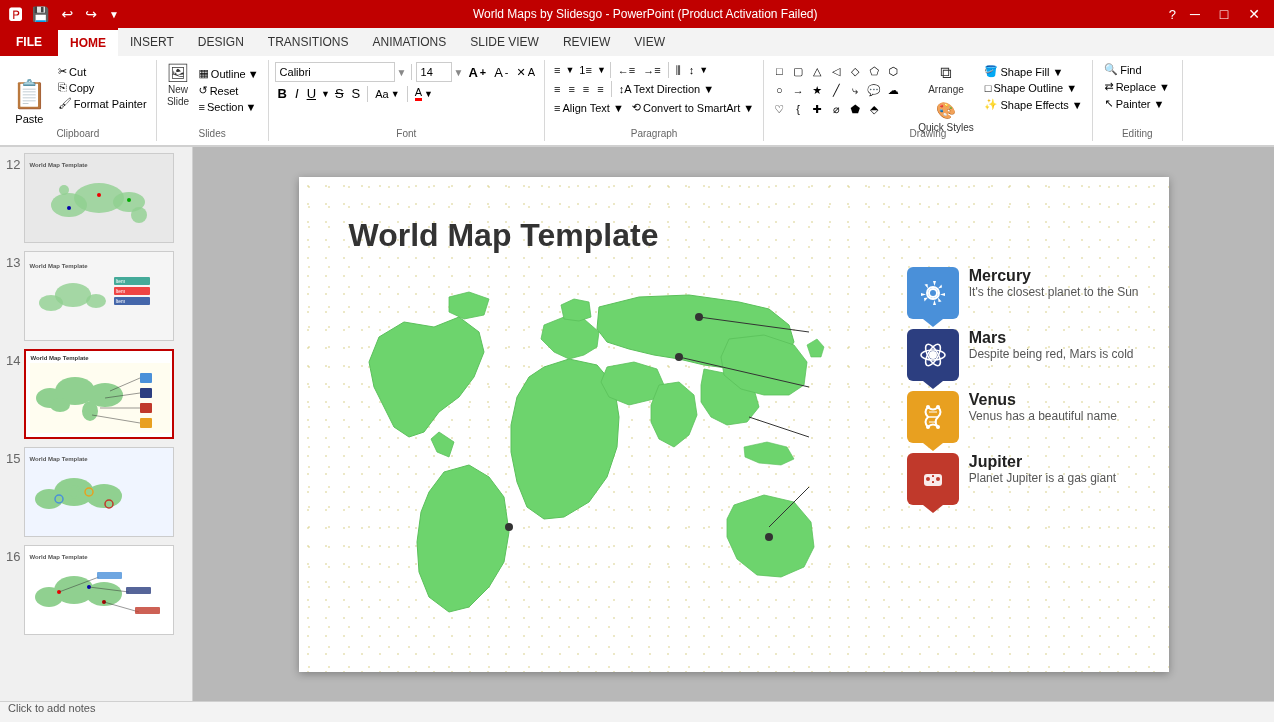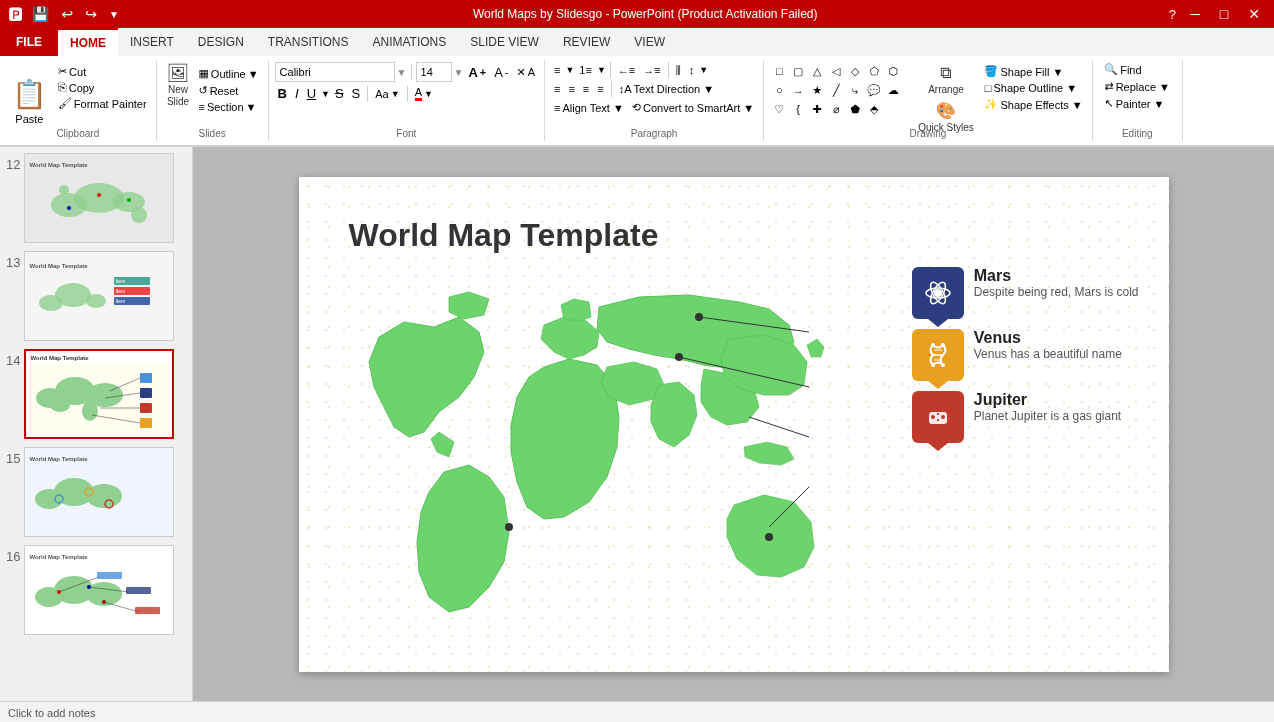--- a/index.html
+++ b/index.html
@@ -316,21 +316,20 @@
     .card-text { display: flex; flex-direction: column; justify-content: center; }
     .card-name { font-size: 16px; font-weight: bold; color: #222; }
     .card-desc { font-size: 12px; color: #555; max-width: 180px; }
 
     
     .notes-bar {
       height: 22px;
       background: #f3f3f3;
       border-top: 1px solid #d0d0d0;
       display: flex;
-      align-items: center;
       padding: 0 8px;
       font-size: 11px;
       color: #555;
     }
 
     
     .slide-panel::-webkit-scrollbar { width: 8px; }
     .slide-panel::-webkit-scrollbar-track { background: #f0f0f0; }
     .slide-panel::-webkit-scrollbar-thumb { background: #c0c0c0; border-radius: 4px; }
     .shape-cell {
@@ -764,20 +763,34 @@
 
           <circle cx="350" cy="40" r="4" fill="#333"></circle>
           <circle cx="330" cy="80" r="4" fill="#333"></circle>
           <circle cx="160" cy="250" r="4" fill="#333"></circle>
           <circle cx="420" cy="260" r="4" fill="#333"></circle>
         </svg>
       </div>
 
       <div class="info-cards" style="z-index:1;">
 
+        <div class="info-card">
+          <div class="card-icon blue">
+            <svg width="30" height="30" viewBox="0 0 30 30">
+              <circle cx="15" cy="15" r="5" fill="white"></circle>
+              <path d="M15 3 L16.5 8 L18 3 L15 3Z M15 27 L16.5 22 L18 27 L15 27Z M3 15 L8 16.5 L3 18 L3 15Z M27 15 L22 16.5 L27 18 L27 15Z M6.5 6.5 L10 10.5 L9.5 6 L6.5 6.5Z M23.5 23.5 L20 19.5 L20.5 24 L23.5 23.5Z M6.5 23.5 L10 19.5 L6 20 L6.5 23.5Z M23.5 6.5 L20 10.5 L24 9.5 L23.5 6.5Z" fill="white"></path>
+              <circle cx="15" cy="15" r="6" fill="none" stroke="white" stroke-width="2"></circle>
+              <circle cx="15" cy="15" r="3" fill="#4a90d9"></circle>
+            </svg>
+          </div>
+          <div class="card-text">
+            <div class="card-name">Mercury</div>
+            <div class="card-desc">It's the closest planet to the Sun</div>
+          </div>
+        </div>
 
         <div class="info-card">
           <div class="card-icon navy">
             <svg width="30" height="30" viewBox="0 0 30 30">
               <circle cx="15" cy="15" r="4" fill="white"></circle>
               <ellipse cx="15" cy="15" rx="12" ry="5" fill="none" stroke="white" stroke-width="1.5"></ellipse>
               <ellipse cx="15" cy="15" rx="12" ry="5" fill="none" stroke="white" stroke-width="1.5" transform="rotate(60 15 15)"></ellipse>
               <ellipse cx="15" cy="15" rx="12" ry="5" fill="none" stroke="white" stroke-width="1.5" transform="rotate(120 15 15)"></ellipse>
             </svg>
           </div>

